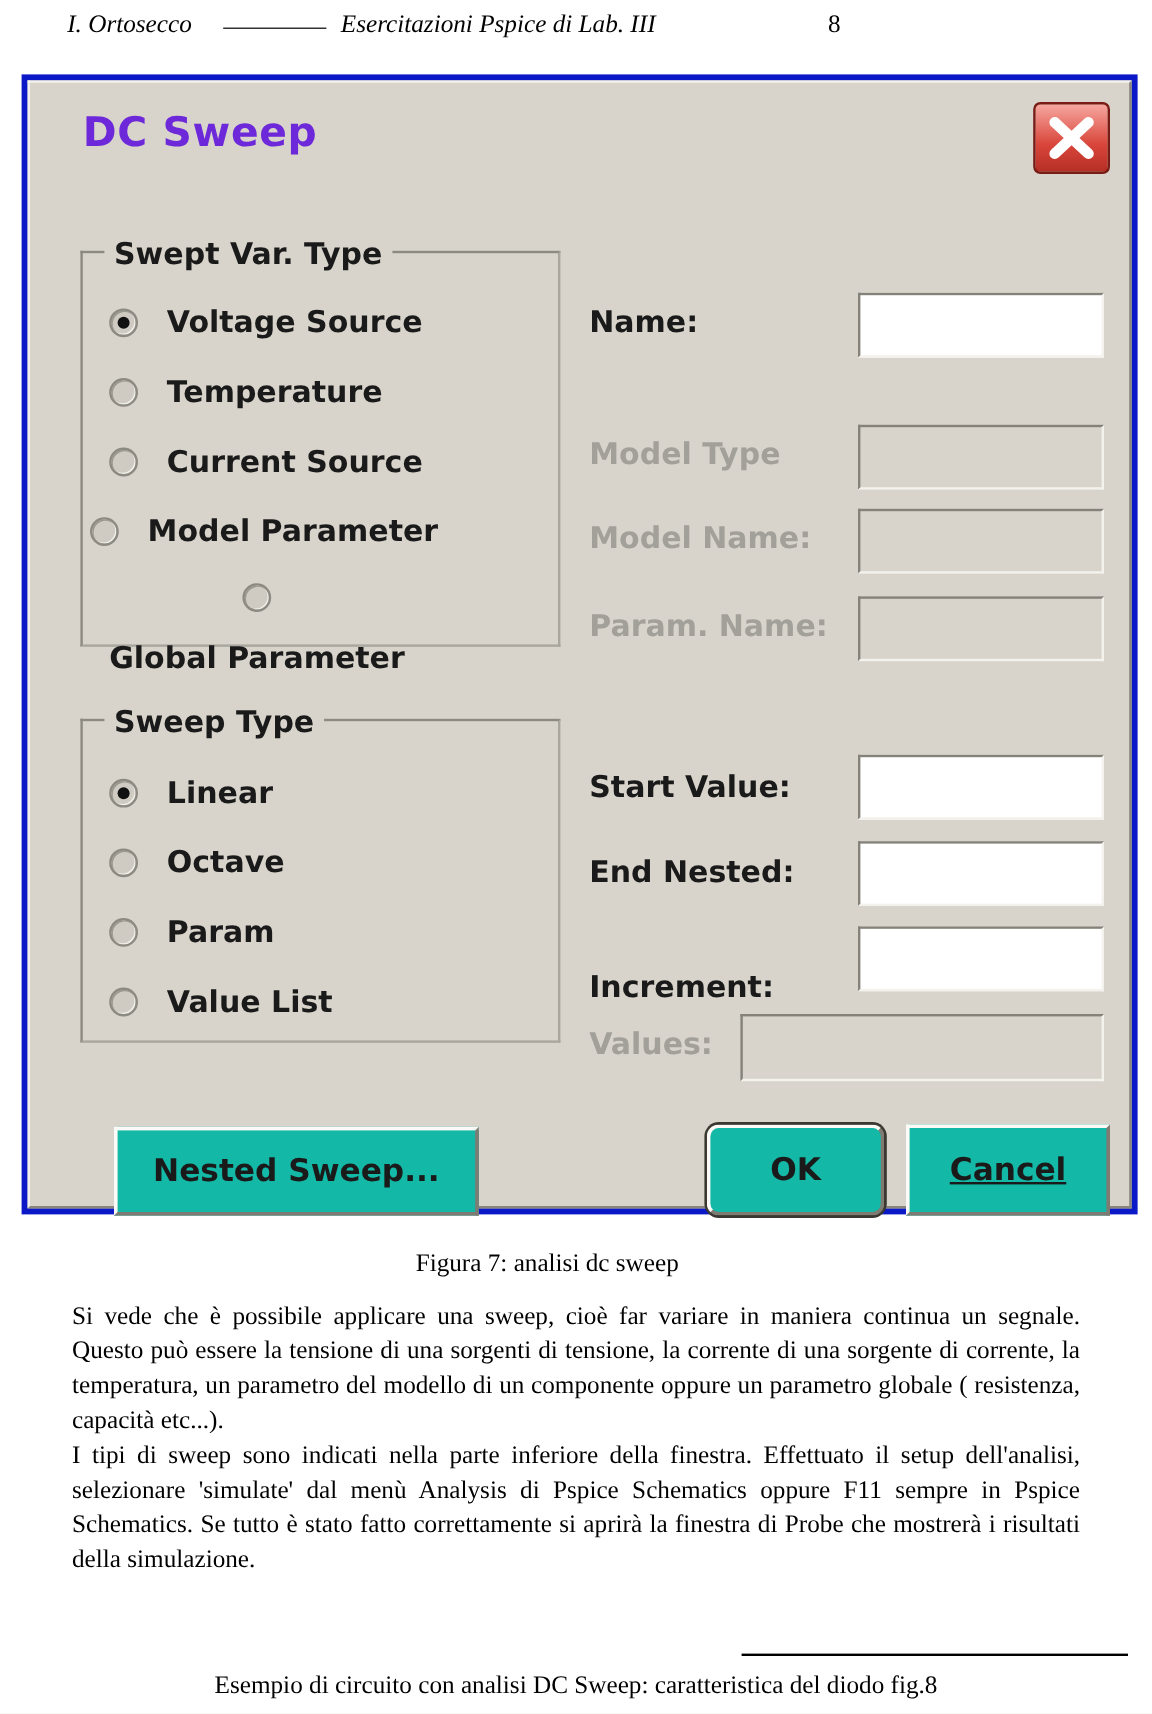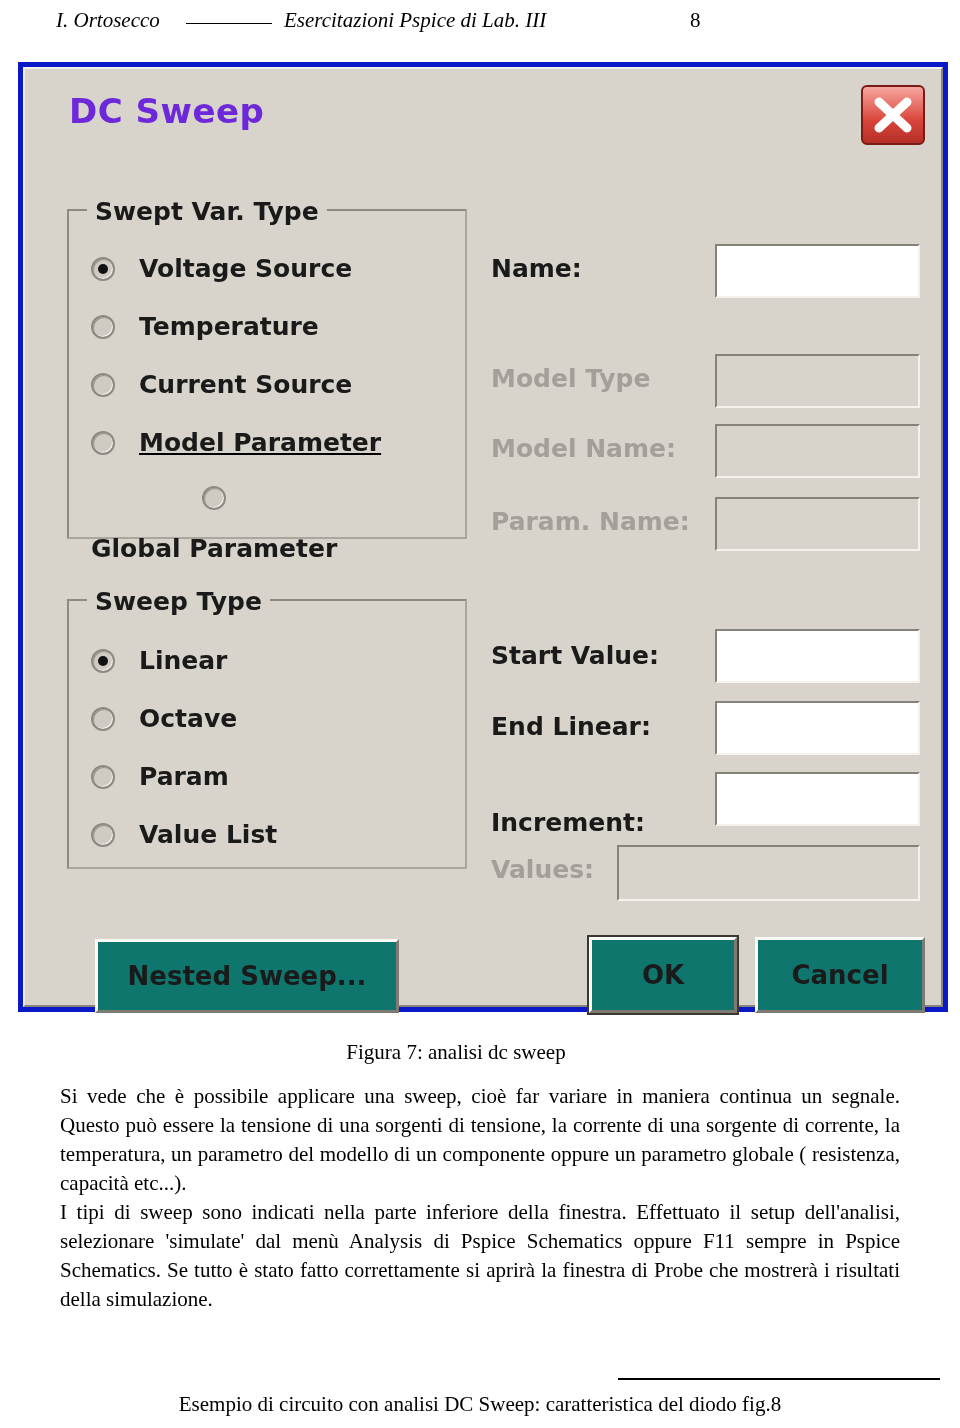--- a/index.html
+++ b/index.html
@@ -171,38 +171,39 @@
     box-sizing: border-box;
     border-top: 2px solid #85827a;
     border-left: 2px solid #85827a;
     border-right: 2px solid #f4f2ed;
     border-bottom: 2px solid #f4f2ed;
   }
   .textbox.dim { background: #d8d4cb; }
 
   .btn {
     position: absolute;
-    background: #0f766e;
+    background: #14b8a6;
     box-sizing: border-box;
     border-top: 3px solid #fbfaf7;
     border-left: 3px solid #fbfaf7;
     border-right: 3px solid #7e7b73;
     border-bottom: 3px solid #7e7b73;
     display: flex;
     align-items: center;
     justify-content: center;
     font-family: "DejaVu Sans", sans-serif;
     font-weight: bold;
     font-size: 26px;
     color: #1a1a1a;
   }
   .btn.default {
     border-top-color: #fbfaf7;
     border-left-color: #fbfaf7;
     box-shadow: 0 0 0 2px #3a3830;
+    border-radius: 10px;
   }
 
   
   .caption {
     position: absolute;
     left: 0;
     top: 1040px;
     width: 912px;
     text-align: center;
     font-size: 21px;
@@ -268,21 +269,21 @@
       <span class="radio-label">Voltage Source</span>
     </div>
     <div class="radio-row" style="left:66px; top:243px;">
       <span class="radio"></span>
       <span class="radio-label">Temperature</span>
     </div>
     <div class="radio-row" style="left:66px; top:301px;">
       <span class="radio"></span>
       <span class="radio-label">Current Source</span>
     </div>
-    <div class="radio-row" style="left:66px; top:359px;text-decoration:underline;">
+    <div class="radio-row" style="left:50px; top:359px;">
       <span class="radio"></span>
       <span class="radio-label">Model Parameter</span>
     </div>
     <div class="radio-row" style="left:66px; top:417px;flex-direction:column;">
       <span class="radio"></span>
       <span class="radio-label">Global Parameter</span>
     </div>
 
     <div class="group" style="left:42px; top:530px; width:400px; height:270px;"></div>
     <div class="group-label" style="left:62px; top:518px;">Sweep Type</div>
@@ -312,32 +313,32 @@
 
     <div class="field-label dim" style="left:466px; top:365px;">Model Name:</div>
     <div class="textbox dim" style="left:690px; top:355px; width:205px; height:54px;"></div>
 
     <div class="field-label dim" style="left:466px; top:438px;">Param. Name:</div>
     <div class="textbox dim" style="left:690px; top:428px; width:205px; height:54px;"></div>
 
     <div class="field-label" style="left:466px; top:572px;">Start Value:</div>
     <div class="textbox" style="left:690px; top:560px; width:205px; height:54px;"></div>
 
-    <div class="field-label" style="left:466px; top:643px;">End Linear:</div>
+    <div class="field-label" style="left:466px; top:643px;">End Nested:</div>
     <div class="textbox" style="left:690px; top:632px; width:205px; height:54px;"></div>
 
     <div class="field-label" style="left:466px; top:713px;margin-top:26px;">Increment:</div>
     <div class="textbox" style="left:690px; top:703px; width:205px; height:54px;"></div>
 
     <div class="field-label dim" style="left:466px; top:786px;">Values:</div>
     <div class="textbox dim" style="left:592px; top:776px; width:303px; height:56px;"></div>
 
     <div class="btn" style="left:70px; top:870px; width:304px; height:74px;">Nested Sweep...</div>
     <div class="btn default" style="left:564px; top:868px; width:148px; height:76px;">OK</div>
-    <div class="btn" style="left:730px; top:868px; width:170px; height:76px;">Cancel</div>
+    <div class="btn" style="left:730px; top:868px; width:170px; height:76px;text-decoration:underline;">Cancel</div>
 
   </div>
 </div>
 
 <div class="caption">Figura 7: analisi dc sweep</div>
 
 <div class="body-text">
   <p>Si vede che è possibile applicare una sweep, cioè far variare in maniera continua un segnale. Questo può essere la tensione di una sorgenti di tensione, la corrente di una sorgente di corrente, la temperatura, un parametro del modello di un componente oppure un parametro globale ( resistenza, capacità etc...).</p>
   <p>I tipi di sweep sono indicati nella parte inferiore della finestra. Effettuato il setup dell'analisi, selezionare 'simulate' dal menù Analysis di Pspice Schematics oppure F11 sempre in Pspice Schematics. Se tutto è stato fatto correttamente si aprirà la finestra di Probe che mostrerà i risultati della simulazione.</p>
 </div>

